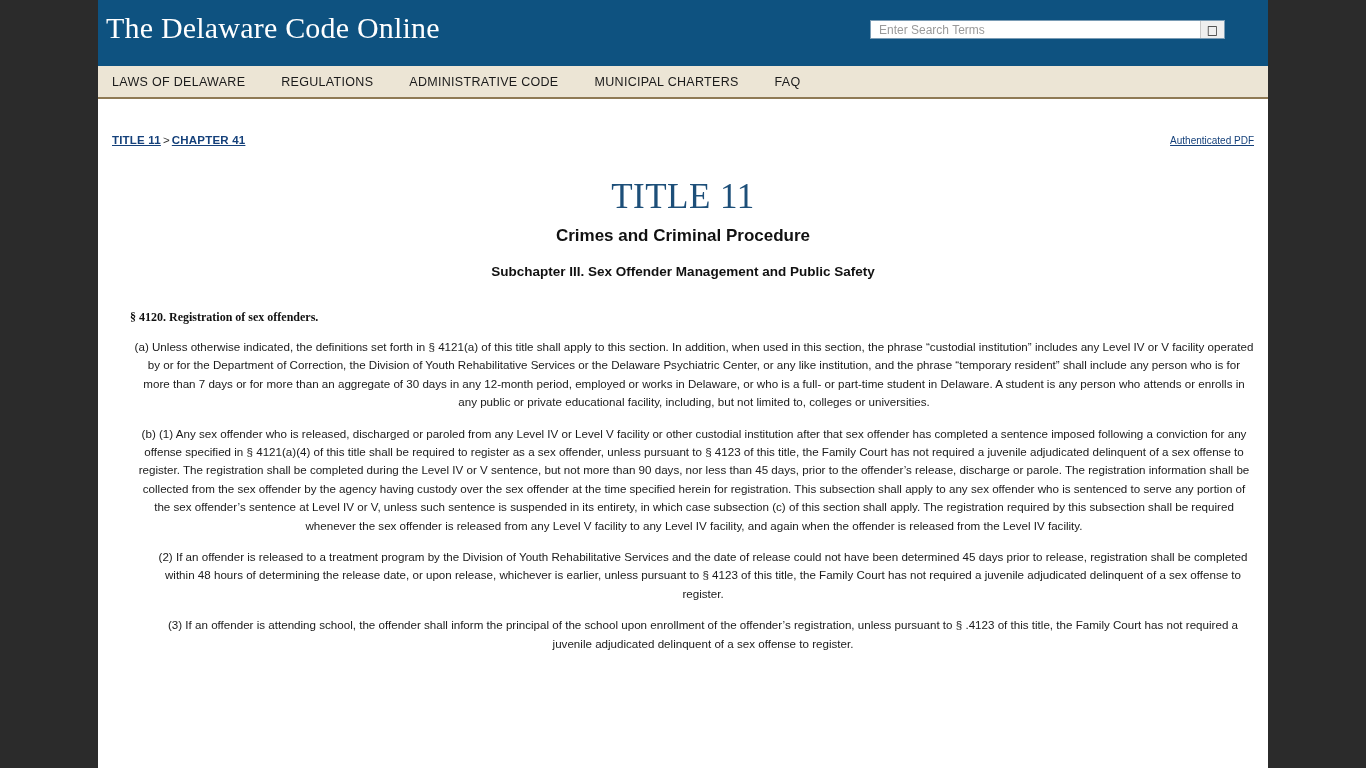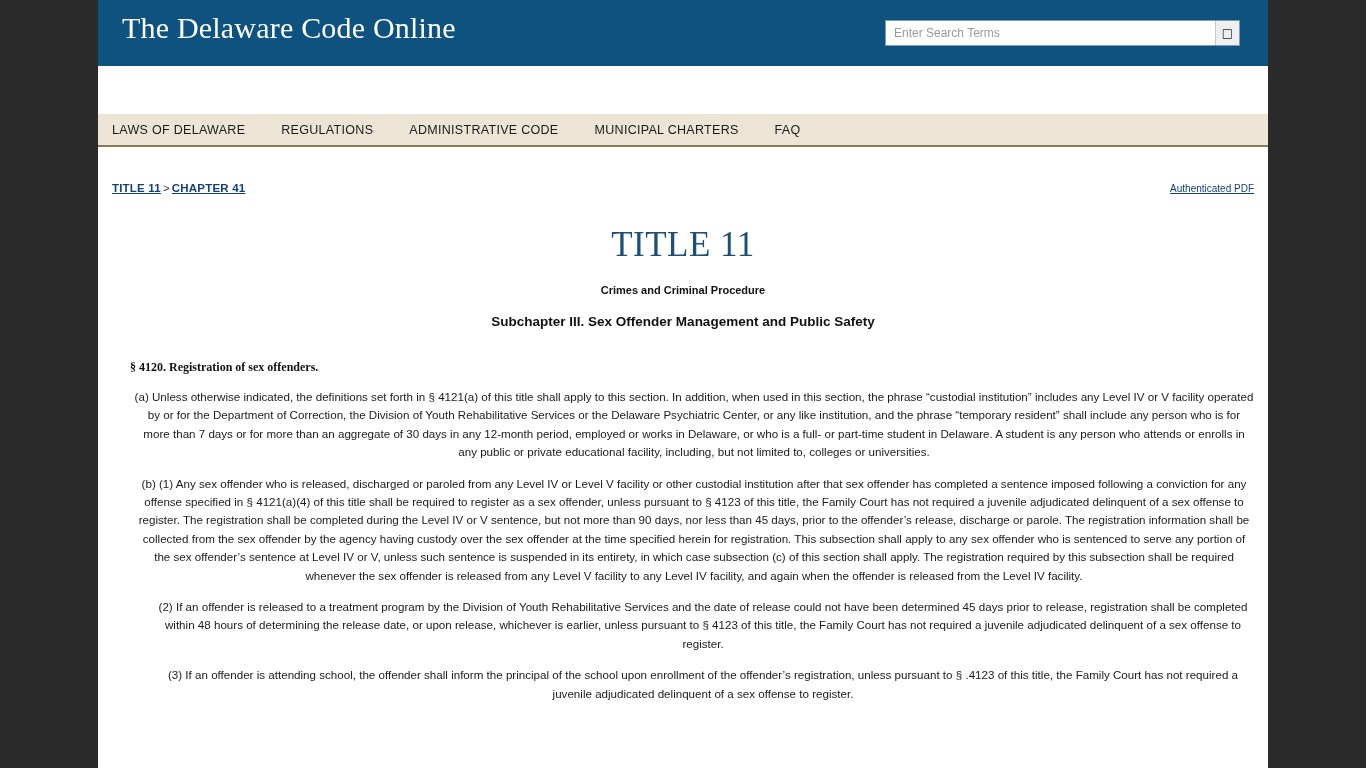--- a/index.html
+++ b/index.html
@@ -23,35 +23,35 @@
   }
 
   
   .site-header {
     background: #0e5280;
     height: 66px;
     position: relative;
   }
   .site-title {
     position: absolute;
-    left: 24px;
+    left: 8px;
     top: 11px;
     color: #ffffff;
     font-family: "Liberation Serif", serif;
     font-size: 30px;
     font-weight: normal;
     letter-spacing: 0.2px;
     white-space: nowrap;
   }
   .search-wrap {
     position: absolute;
-    right: 28px;
+    right: 43px;
     top: 20px;
     width: 355px;
-    height: 26px;
+    height: 19px;
     display: flex;
     border: 1px solid #7a9cb5;
     box-sizing: border-box;
     background: #ffffff;
   }
   .search-input {
     flex: 1 1 auto;
     border: none;
     outline: none;
     background: #ffffff;
@@ -83,21 +83,20 @@
 
   
   .nav-bar {
     background: #ece5d5;
     border-bottom: 2px solid #8f7a55;
     height: 33px;
     display: flex;
     align-items: center;
     padding-left: 14px;
     box-sizing: border-box;
-    margin-top: 48px;
   }
   .nav-item {
     font-size: 12.5px;
     color: #1a1a1a;
     letter-spacing: 0.3px;
     margin-right: 36px;
     text-decoration: none;
     white-space: nowrap;
     cursor: pointer;
   }
@@ -154,24 +153,24 @@
   }
   .doc-title {
     font-family: "Liberation Serif", serif;
     font-size: 35px;
     color: #1d4f79;
     margin: 31px 0 0 0;
     font-weight: normal;
     letter-spacing: 0.5px;
   }
   .doc-sub1 {
-    font-size: 11px;
+    font-size: 17px;
     font-weight: bold;
     color: #111;
-    margin-top: 19px;
+    margin-top: 9px;
   }
   .doc-sub2 {
     font-family: "Liberation Serif", serif;
     font-size: 21px;
     font-weight: bold;
     color: #8b2f2f;
     margin-top: 17px;
   }
   .doc-sub3 {
     font-family: "Liberation Serif", serif;

